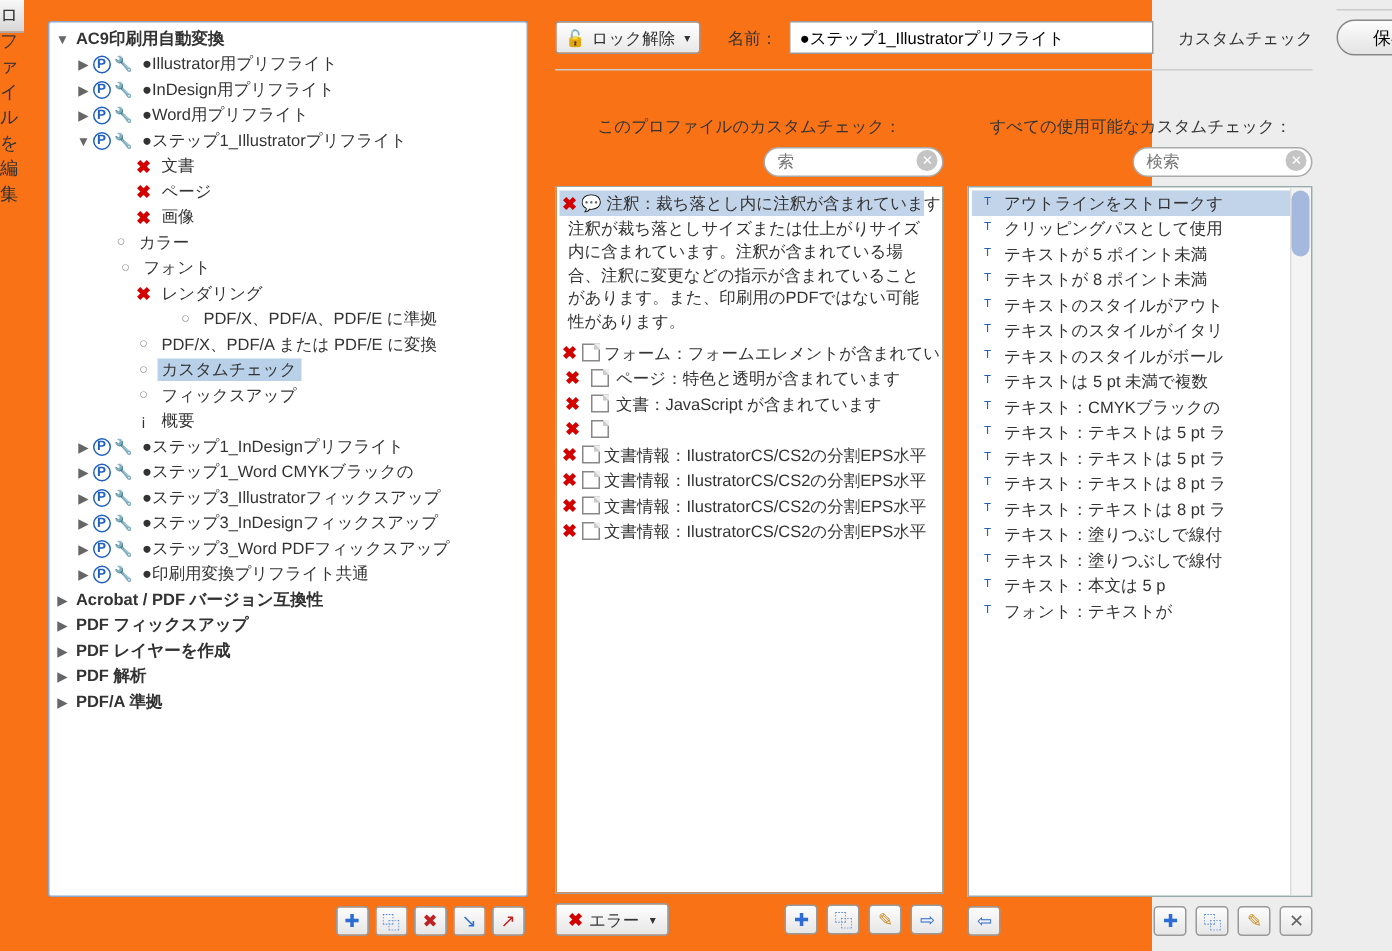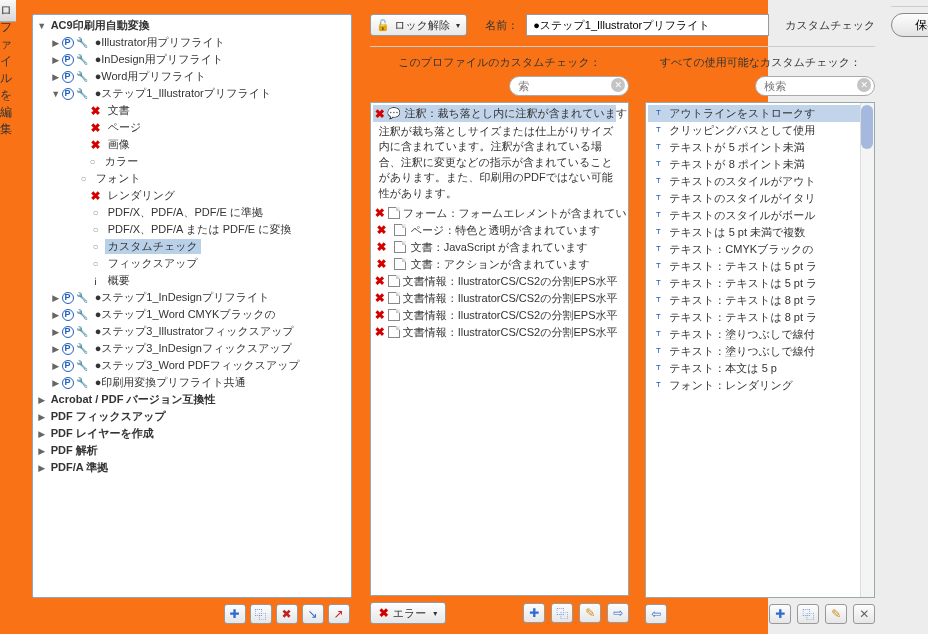--- a/index.html
+++ b/index.html
@@ -24,21 +24,21 @@
 .tbtn { width: 22px; height: 20px; background: linear-gradient(#fdfdfd,#e6e6e6); border: 1px solid #999; border-radius: 3px; display: inline-flex; align-items: center; justify-content: center; font-size: 12px; cursor: pointer; }
 
 .right-panel { flex: 1; display: flex; flex-direction: column; }
 .top-row { display: flex; align-items: center; gap: 8px; margin-bottom: 10px; }
 .lock-combo { display:flex; align-items:center; background:linear-gradient(#fff,#e8e8e8); border:1px solid #999; border-radius:3px; height:22px; padding:0 6px; font-size:11px; cursor:pointer; }
 .lock-combo .arrow { margin-left:6px; font-size:8px; }
 .name-label { margin-left: 10px; }
 .name-input { flex:1; height:22px; border:1px solid #999; background:#fff; padding:0 6px; font-size:11px; }
 .custom-label { margin-left: 8px; }
 
-.columns { flex:1; display:flex; gap:16px; }
+.columns { flex:1; display:flex; gap:16px;margin-top:22px; }
 .col { flex:1; display:flex; flex-direction:column; min-width:0; }
 .col-title { font-size:11px; color:#333; margin-bottom:6px; text-align:center; }
 .search-row { display:flex; justify-content:flex-end; margin-bottom:6px; }
 .search-box { position:relative; width:120px; }
 .search-box input { width:100%; height:20px; border:1px solid #aaa; border-radius:10px; padding:0 20px 0 8px; font-size:11px; background:#fff; }
 .search-box .clear { position:absolute; right:4px; top:2px; width:14px; height:14px; background:#c4c4c4; color:#fff; border-radius:50%; font-size:9px; display:flex; align-items:center; justify-content:center; cursor:pointer; }
 .list-box { flex:1; background:#fff; border:1px solid #9aa; overflow:auto; padding:2px 12px 2px 2px; position:relative; }
 .list-row { display:flex; align-items:center; min-height:17px; padding:1px 2px; gap:3px; white-space:nowrap; cursor:default; }
 .list-row.selected { background:#c2d4ea; }
 .list-row .li-ico { width:14px; display:inline-flex; justify-content:center; }
@@ -102,33 +102,33 @@
             <span class="label">文書</span>
           </div>
         <div class="tree-row" style="padding-left:56px">
             <span class="icon x-icon">✖</span>
             <span class="label">ページ</span>
           </div>
         <div class="tree-row" style="padding-left:56px">
             <span class="icon x-icon">✖</span>
             <span class="label">画像</span>
           </div>
-        <div class="tree-row" style="padding-left:53px">
+        <div class="tree-row" style="padding-left:41px">
             <span class="icon gray-dot"></span>
             <span class="label">カラー</span>
           </div>
         <div class="tree-row" style="padding-left:44px">
             <span class="icon gray-dot"></span>
             <span class="label">フォント</span>
           </div>
         <div class="tree-row" style="padding-left:56px">
             <span class="icon x-icon">✖</span>
             <span class="label">レンダリング</span>
           </div>
-        <div class="tree-row" style="padding-left:56px">
+        <div class="tree-row" style="padding-left:84px">
             <span class="icon gray-dot"></span>
             <span class="label">PDF/X、PDF/A、PDF/E に準拠</span>
           </div>
         <div class="tree-row" style="padding-left:56px">
             <span class="icon gray-dot"></span>
             <span class="label">PDF/X、PDF/A または PDF/E に変換</span>
           </div>
         <div class="tree-row selected" style="padding-left:56px">
             <span class="icon gray-dot"></span>
             <span class="label">カスタムチェック</span>
@@ -259,21 +259,20 @@
                   <span class="li-ico2">
                     <span class="doc-icon"></span>
                   </span>
                   <span>文書：JavaScript が含まれています</span>
                 </div>
                 <div class="list-row">
                   <span class="li-ico x-icon">✖</span>
                   <span class="li-ico2">
                     <span class="doc-icon"></span>
                   </span>
-                  <span>文書：アクションが含まれています</span>
                 </div>
                 <div class="list-row">
                   <span class="li-ico x-icon">✖</span>
                   <span class="li-ico2">
                     <span class="doc-icon"></span>
                   </span>
                   <span>文書情報：IlustratorCS/CS2の分割EPS水平</span>
                 </div>
                 <div class="list-row">
                   <span class="li-ico x-icon">✖</span>
@@ -384,21 +383,21 @@
                 <div class="list-row">
                   <span class="li-ico2" style="color:#2060c0">ᵀ</span>
                   <span>テキスト：塗りつぶしで線付</span>
                 </div>
                 <div class="list-row">
                   <span class="li-ico2" style="color:#2060c0">ᵀ</span>
                   <span>テキスト：本文は 5 p</span>
                 </div>
                 <div class="list-row">
                   <span class="li-ico2" style="color:#2060c0">ᵀ</span>
-                  <span>フォント：レンダリング</span>
+                  <span>フォント：テキストが</span>
                 </div>
               </div>
           </div>
           <div class="col-toolbar">
             <span class="tbtn" style="color:#2d6cd4">⇦</span>
             <span class="spacer"></span>
             <span class="tbtn" style="color:#2d6cd4">✚</span>
             <span class="tbtn" style="color:#2d6cd4">⿻</span>
             <span class="tbtn" style="color:#c98a20">✎</span>
             <span class="tbtn" style="color:#666">✕</span>

